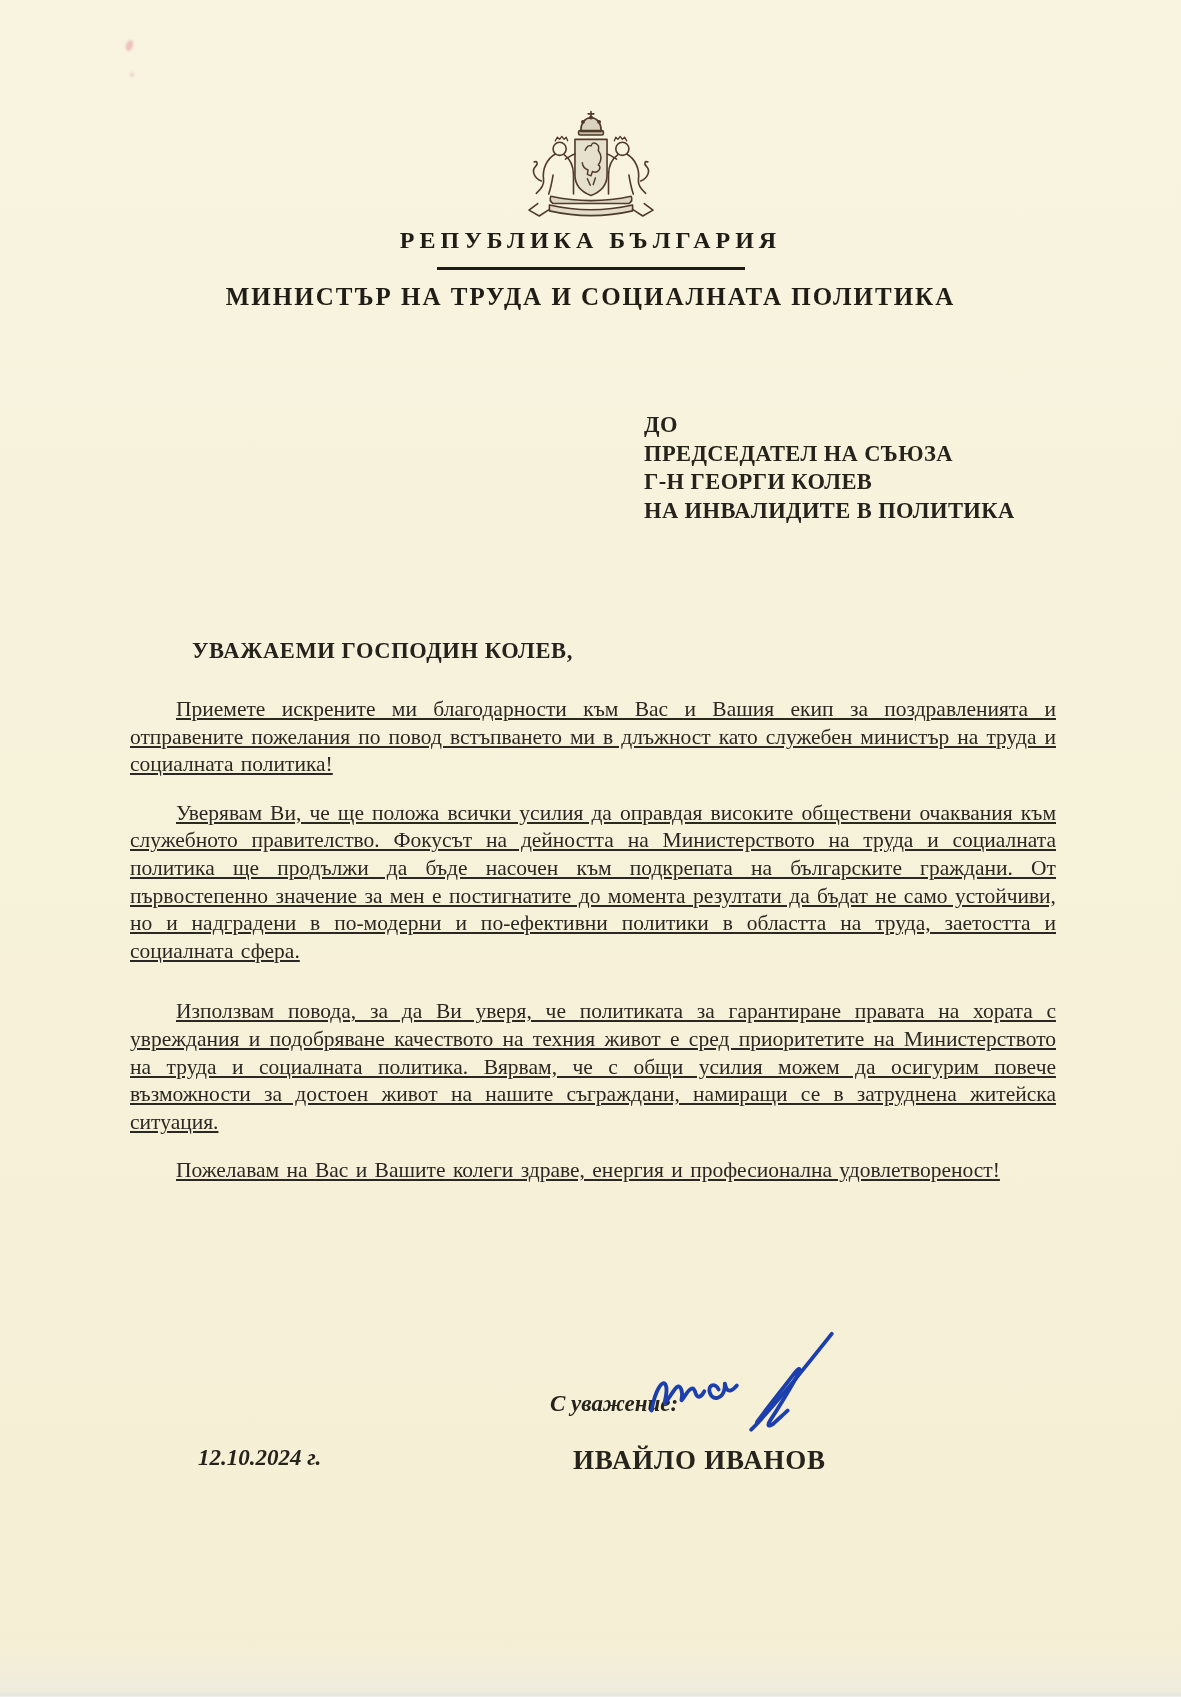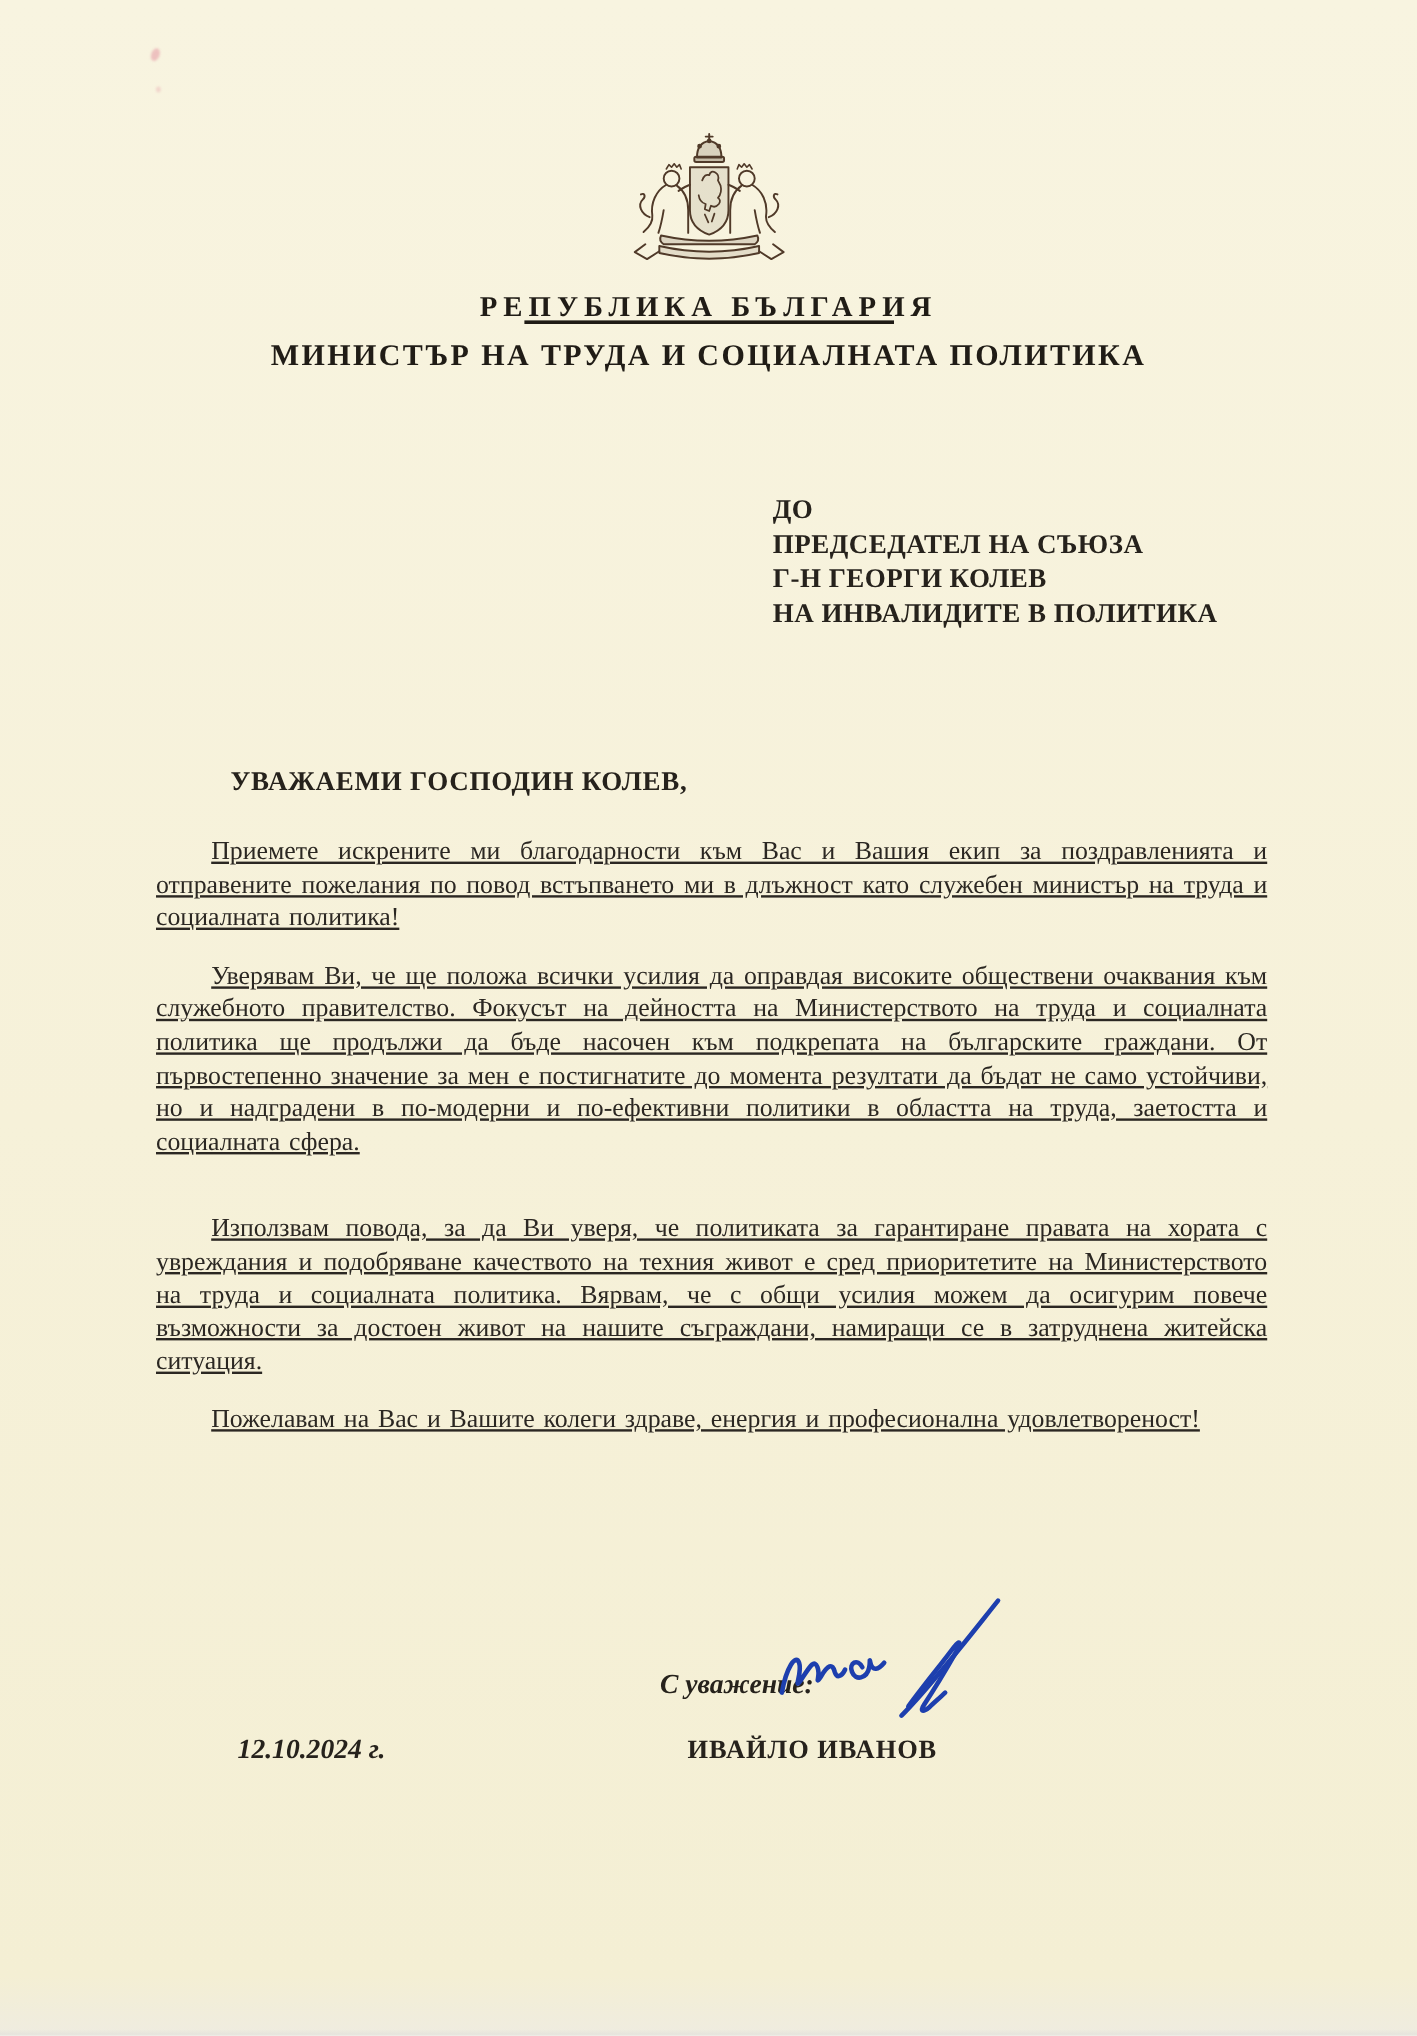--- a/index.html
+++ b/index.html
@@ -8,21 +8,21 @@
     width:1181px;height:1697px;
     margin:0 auto;
     background:linear-gradient(180deg,#f8f4e0 0%,#f6f1d9 55%,#f4efd4 97%,#efece0 100%);
     font-family:"Liberation Serif","DejaVu Serif",serif;
     color:#2b2722;
     overflow:hidden;
   }
   .emblem{position:absolute;left:50%;top:108px;transform:translateX(-50%);}
   .republic-title{
     position:absolute;top:227px;left:0;width:100%;text-align:center;
-    font-weight:bold;font-size:24px;letter-spacing:5px;color:#201c16;margin-top:16px;
+    font-weight:bold;font-size:24px;letter-spacing:5px;color:#201c16;
   }
   .title-rule{
     position:absolute;top:267px;left:50%;transform:translateX(-50%);
     width:308px;height:3px;background:#1f1b15;
   }
   .minister-title{
     position:absolute;top:283px;left:0;width:100%;text-align:center;
     font-weight:bold;font-size:25px;letter-spacing:2px;color:#201c16;
   }
   .recipient{
@@ -33,33 +33,33 @@
   .salutation{
     position:absolute;left:192px;top:638px;
     font-weight:bold;font-size:22.5px;letter-spacing:0.6px;color:#26221c;
   }
   .letter-body{
     position:absolute;left:130px;top:696px;width:926px;
     font-size:21.5px;line-height:27.6px;text-align:justify;
     word-spacing:2px;color:#2b2722;
   }
   .letter-body p{margin:0 0 21px;text-indent:46px;text-decoration:underline;}
-  .letter-body p[data-name="paragraph-2"]{margin-bottom:45px;}
+  .letter-body p[data-name="paragraph-2"]{margin-bottom:33px;}
   .closing-label{
     position:absolute;left:550px;top:1391px;
     font-weight:bold;font-style:italic;font-size:23px;color:#26221c;
   }
   .signature{position:absolute;left:642px;top:1330px;}
   .letter-date{
     position:absolute;left:198px;top:1445px;
     font-weight:bold;font-style:italic;font-size:23px;color:#26221c;
   }
   .signer-name{
     position:absolute;left:573px;top:1445px;
-    font-weight:bold;font-size:22px;letter-spacing:0.8px;color:#26221c;
+    font-weight:bold;font-size:27px;letter-spacing:0.8px;color:#26221c;
   }
   .scan-bottom-edge{
     position:absolute;left:0;bottom:0;width:100%;height:6px;
     background:linear-gradient(180deg,rgba(238,235,224,0),#e6e4dc 70%,#f2f1ec);
   }
   .scan-speckle{
     position:absolute;border-radius:50%;pointer-events:none;
     background:rgba(224,130,150,0.45);filter:blur(1px);
   }
   .speckle-1{left:126px;top:40px;width:7px;height:11px;transform:rotate(20deg);}

